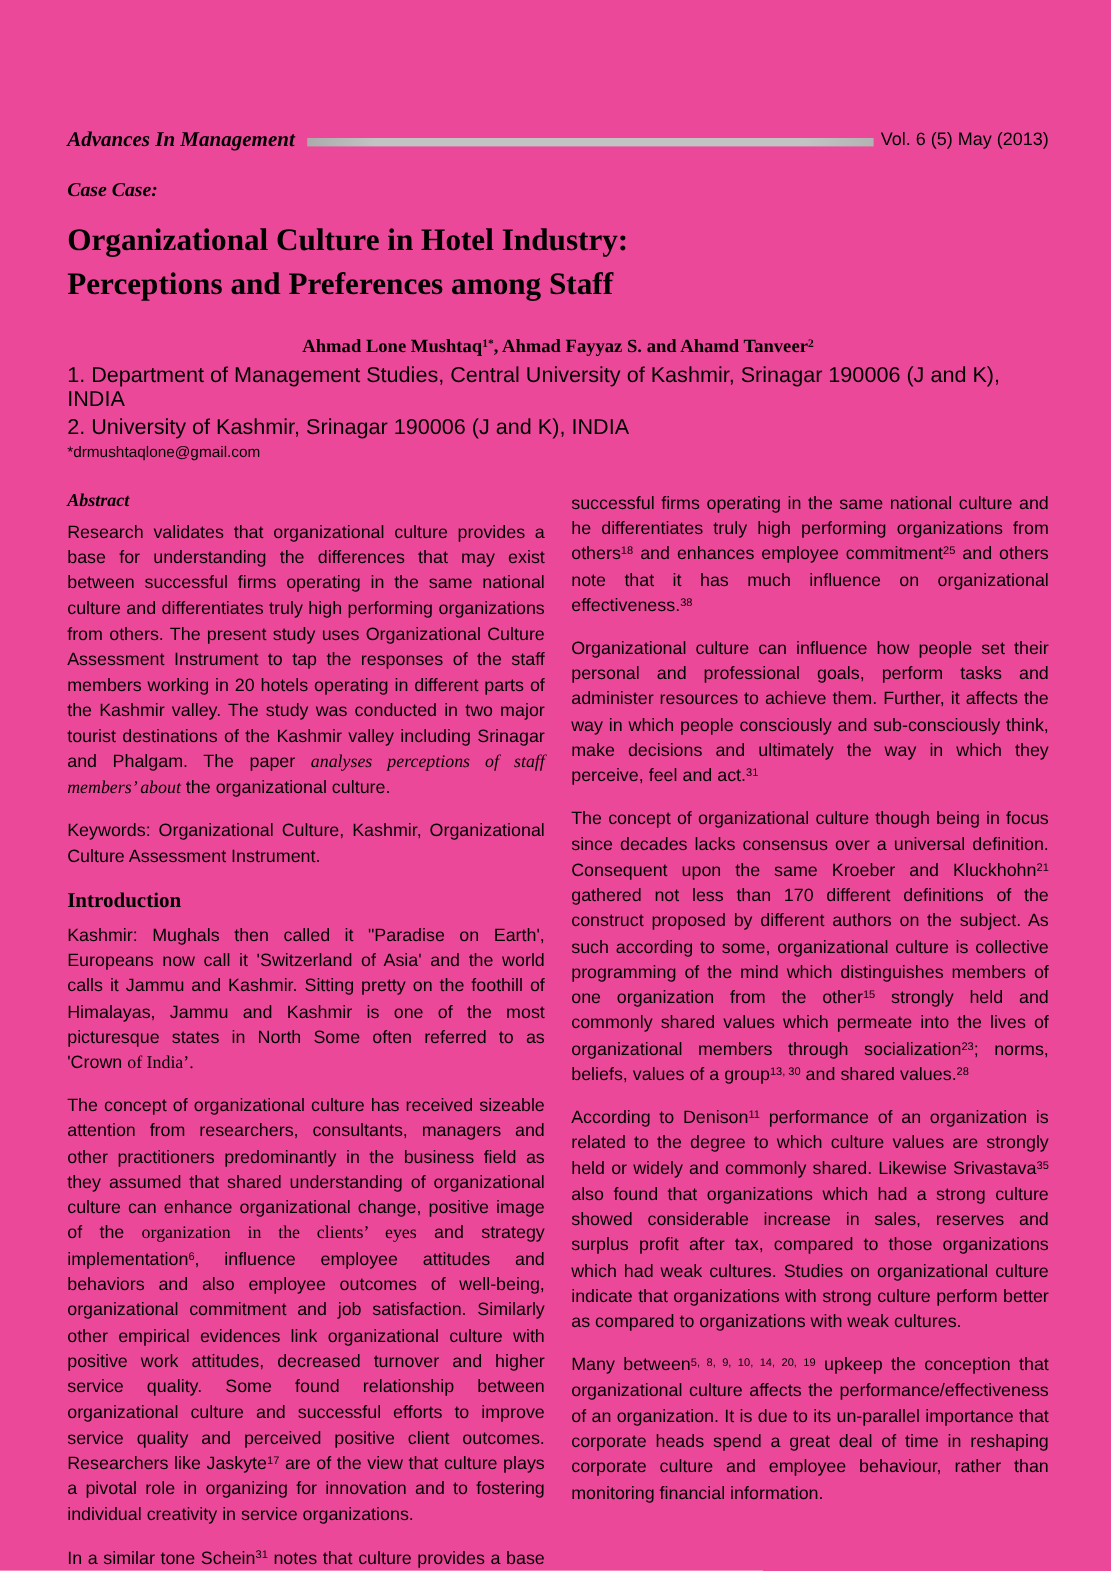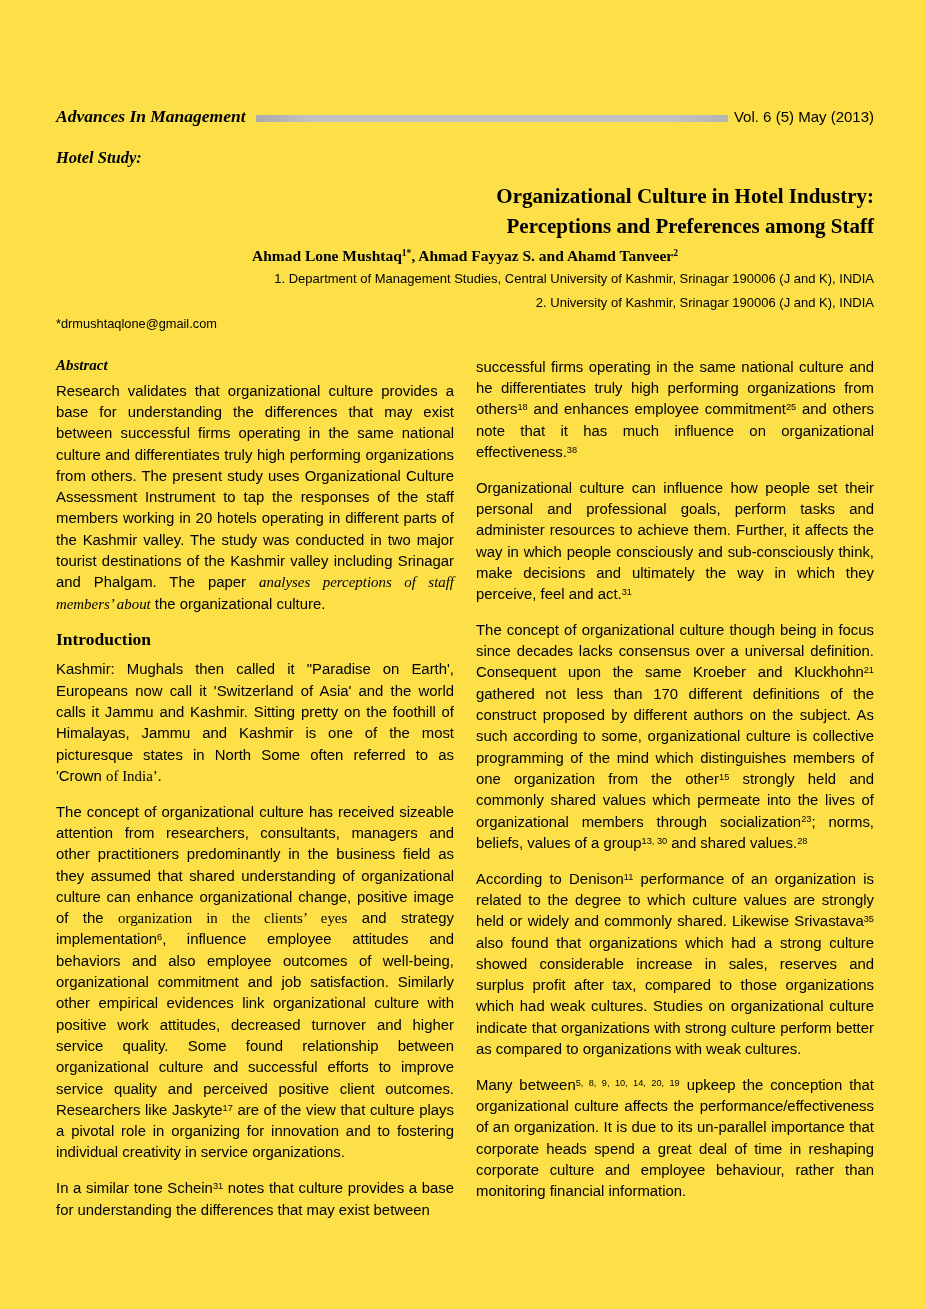--- a/index.html
+++ b/index.html
@@ -1,21 +1,21 @@
 <!DOCTYPE html>
 <html><head>
 <meta charset="utf-8">
 <style>
   html, body { margin: 0; padding: 0; background: #ffffff; }
   .page {
     position: relative;
     width: 926px;
     height: 1309px;
     margin: 0 auto;
-    background: #fde047;
+    background: #ec4899;
     color: #000000;
     font-family: "Liberation Sans", sans-serif;
     box-sizing: border-box;
     padding: 106px 52px 0 56px;
     overflow: hidden;
   }
   
   .masthead {
     display: flex;
     align-items: center;
@@ -42,37 +42,37 @@
   
   .kicker {
     margin-top: 21px;
     font-family: "Liberation Serif", serif;
     font-weight: bold;
     font-style: italic;
     font-size: 16.5px;
   }
   .title {
     margin: 14px 0 0 0;
-    text-align: right;
+    text-align: left;
     font-family: "Liberation Serif", serif;
     font-weight: bold;
-    font-size: 21px;
+    font-size: 26px;
     line-height: 1.42;
   }
   .title .title-line { display: block; }
   .authors {
-    margin-top: 5px;
+    margin-top: 24px;
     text-align: center;
     font-family: "Liberation Serif", serif;
     font-weight: bold;
     font-size: 15.5px;
   }
   .affil {
-    text-align: right;
-    font-size: 13px;
+    text-align: left;
+    font-size: 18px;
     line-height: 20px;
     margin-top: 4px;
   }
   .email {
     text-align: left;
     font-size: 12.8px;
     margin-top: 3px;
   }
   
   .columns {
@@ -114,37 +114,38 @@
 <body>
 
 <div class="page">
 
   <header class="masthead">
     <span class="journal-name">Advances In Management</span>
     <span class="header-rule"></span>
     <span class="vol">Vol. 6 (5) May (2013)</span>
   </header>
 
-  <div class="kicker">Hotel Study:</div>
+  <div class="kicker">Case Case:</div>
 
   <h1 class="title">
     <span class="title-line">Organizational Culture in Hotel Industry:</span>
     <span class="title-line">Perceptions and Preferences among Staff</span>
   </h1>
 
   <div class="authors"><span>Ahmad Lone Mushtaq</span><sup>1*</sup><span>, Ahmad Fayyaz S. and Ahamd Tanveer</span><sup>2</sup></div>
   <div class="affil">1. Department of Management Studies, Central University of Kashmir, Srinagar 190006 (J and K), INDIA</div>
   <div class="affil">2. University of Kashmir, Srinagar 190006 (J and K), INDIA</div>
   <div class="email">*drmushtaqlone@gmail.com</div>
 
   <div class="columns">
 
     <div class="col">
       <h2 class="h-abstract">Abstract</h2>
       <p><span>Research validates that organizational culture provides a base for understanding the differences that may exist between successful firms operating in the same national culture and differentiates truly high performing organizations from others. The present study uses Organizational Culture Assessment Instrument to tap the responses of the staff members working in 20 hotels operating in different parts of the Kashmir valley. The study was conducted in two major tourist destinations of the Kashmir valley including Srinagar and Phalgam. The paper </span><span class="iserif">analyses perceptions of staff members’ about</span><span> the organizational culture.</span></p>
+      <p>Keywords: Organizational Culture, Kashmir, Organizational Culture Assessment Instrument.</p>
       <h2 class="h-intro">Introduction</h2>
       <p><span>Kashmir: Mughals then called it "Paradise on Earth', Europeans now call it 'Switzerland of Asia' and the world calls it Jammu and Kashmir. Sitting pretty on the foothill of Himalayas, Jammu and Kashmir is one of the most picturesque states in North Some often referred to as 'Crown </span><span class="serif">of India’.</span></p>
       <p><span>The concept of organizational culture has received sizeable attention from researchers, consultants, managers and other practitioners predominantly in the business field as they assumed that shared understanding of organizational culture can enhance organizational change, positive image of the </span><span class="serif">organization in the clients’ eyes</span><span> and strategy implementation</span><sup>6</sup><span>, influence employee attitudes and behaviors and also employee outcomes of well-being, organizational commitment and job satisfaction. Similarly other empirical evidences link organizational culture with positive work attitudes, decreased turnover and higher service quality. Some found relationship between organizational culture and successful efforts to improve service quality and perceived positive client outcomes. Researchers like Jaskyte</span><sup>17</sup><span> are of the view that culture plays a pivotal role in organizing for innovation and to fostering individual creativity in service organizations.</span></p>
       <p><span>In a similar tone Schein</span><sup>31</sup><span> notes that culture provides a base for understanding the differences that may exist between</span></p>
     </div>
 
     <div class="col">
       <p><span>successful firms operating in the same national culture and he differentiates truly high performing organizations from others</span><sup>18</sup><span> and enhances employee commitment</span><sup>25</sup><span> and others note that it has much influence on organizational effectiveness.</span><sup>38</sup></p>
       <p><span>Organizational culture can influence how people set their personal and professional goals, perform tasks and administer resources to achieve them. Further, it affects the way in which people consciously and sub-consciously think, make decisions and ultimately the way in which they perceive, feel and act.</span><sup>31</sup></p>
       <p><span>The concept of organizational culture though being in focus since decades lacks consensus over a universal definition. Consequent upon the same Kroeber and Kluckhohn</span><sup>21</sup><span> gathered not less than 170 different definitions of the construct proposed by different authors on the subject. As such according to some, organizational culture is collective programming of the mind which distinguishes members of one organization from the other</span><sup>15</sup><span> strongly held and commonly shared values which permeate into the lives of organizational members through socialization</span><sup>23</sup><span>; norms, beliefs, values of a group</span><sup>13, 30</sup><span> and shared values.</span><sup>28</sup></p>

